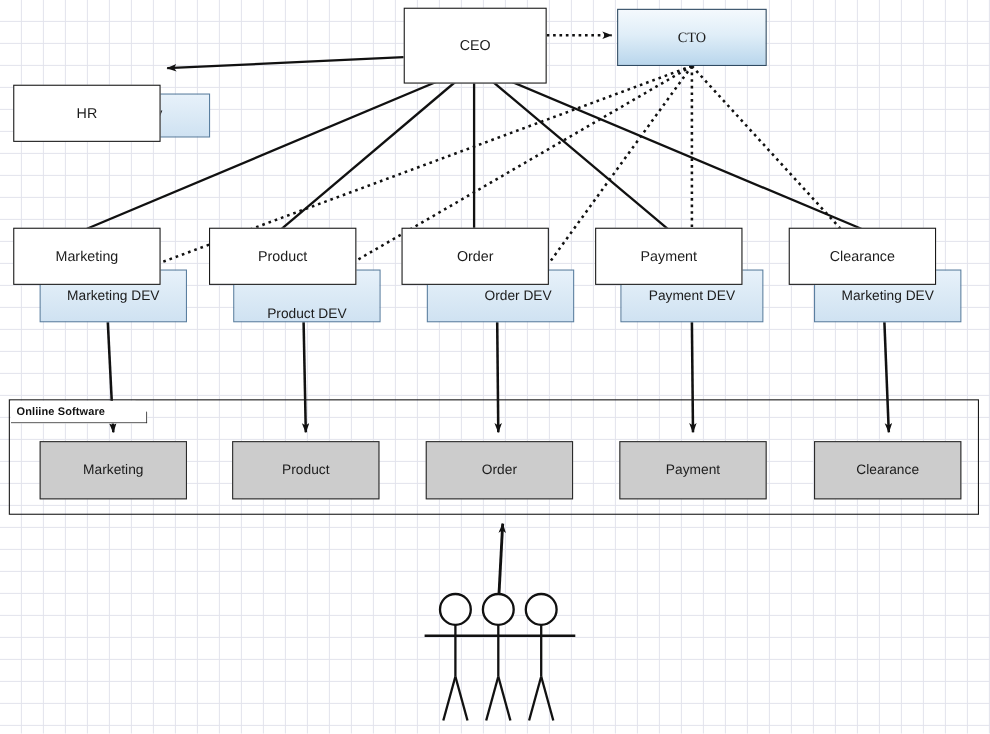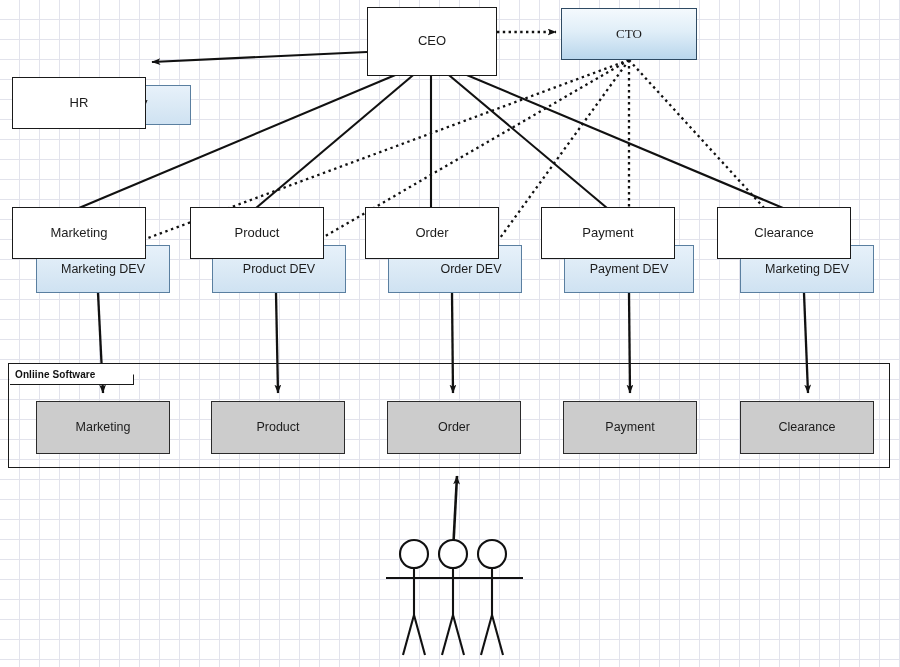--- a/index.html
+++ b/index.html
@@ -130,21 +130,21 @@
   <div class="node dev" style="left:36px;top:85px;width:134px;height:40px;margin-left:21px;">
     <span>HR DEV</span>
   </div>
   <div class="node plain" style="left:12px;top:36px;width:134px;height:52px;margin-top:41px;">
     <span>HR</span>
   </div>
 
   <div class="node dev" style="left:36px;top:245px;width:134px;height:48px;">
     <span>Marketing DEV</span>
   </div>
-  <div class="node dev" style="left:212px;top:245px;width:134px;height:48px;">
+  <div class="node dev" style="left:212px;top:245px;width:134px;height:48px;align-items:flex-end;">
     <span>Product DEV</span>
   </div>
   <div class="node dev" style="left:388px;top:245px;width:134px;height:48px;padding-left:32px;">
     <span>Order DEV</span>
   </div>
   <div class="node dev" style="left:564px;top:245px;width:130px;height:48px;">
     <span>Payment DEV</span>
   </div>
   <div class="node dev" style="left:740px;top:245px;width:134px;height:48px;">
     <span>Marketing DEV</span>

